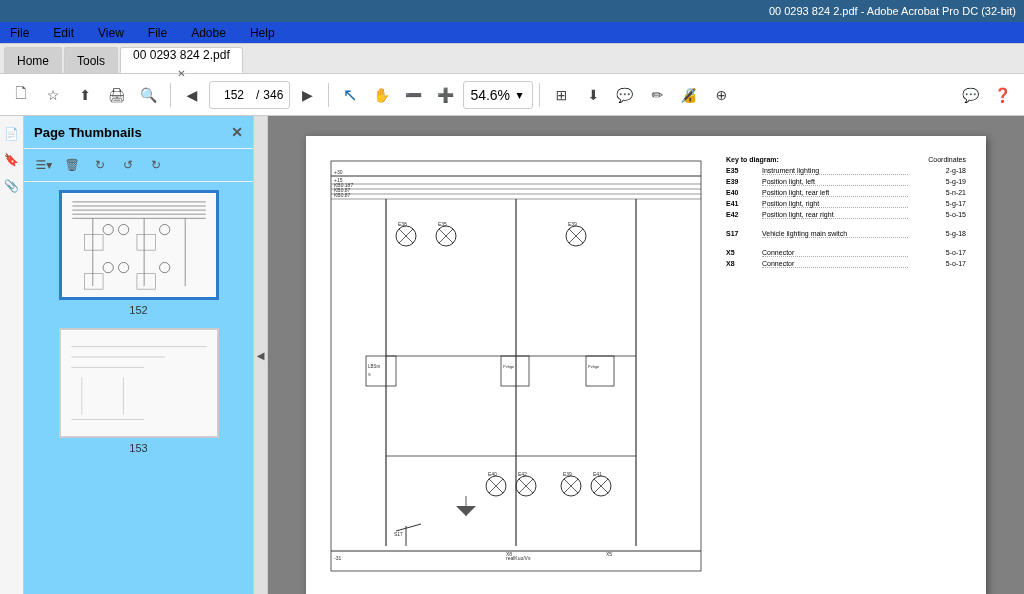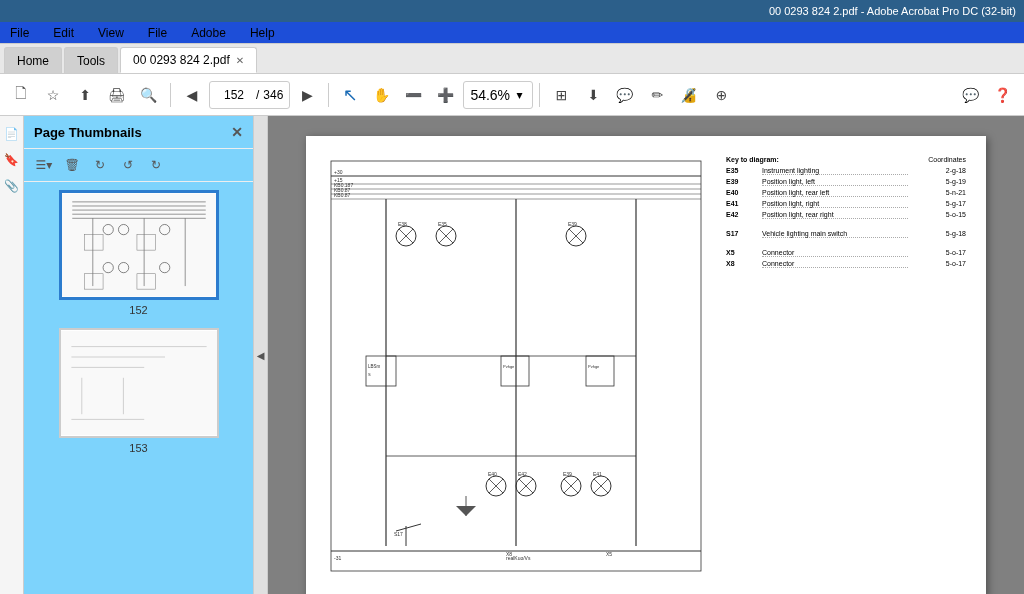--- a/index.html
+++ b/index.html
@@ -46,21 +46,21 @@
       align-items: center;
       border: 1px solid #ccc;
       border-bottom: none;
       background: #d0d0d0;
       cursor: pointer;
       font-size: 12px;
       margin-right: 2px;
       gap: 6px;
       border-radius: 3px 3px 0 0;
     }
-    .tab.active { background: white; border-bottom: 1px solid white; z-index: 2; }
+    .tab.active { background: white; border-bottom: 1px solid white; z-index: 2; flex-direction: column; }
     .tab-close { font-size: 10px; color: #666; cursor: pointer; }
 
     
     #toolbar {
       background: white;
       height: 42px;
       display: flex;
       align-items: center;
       padding: 0 6px;
       border-bottom: 1px solid #ccc;

